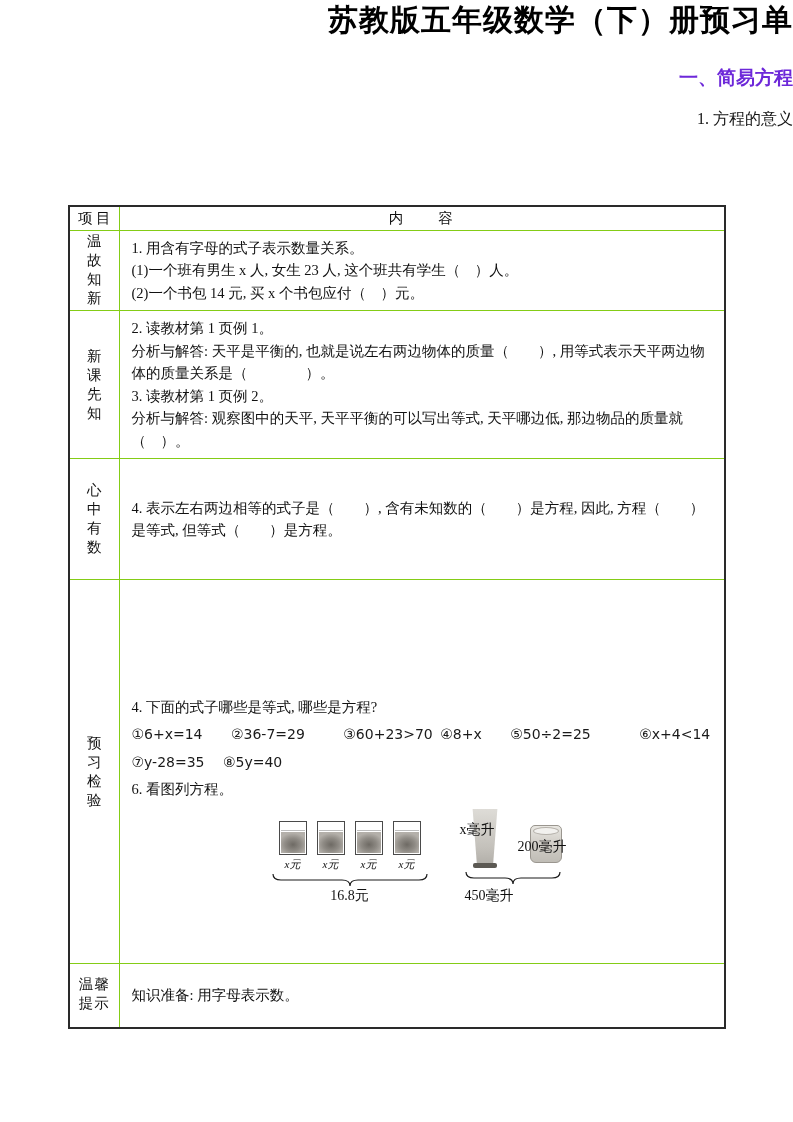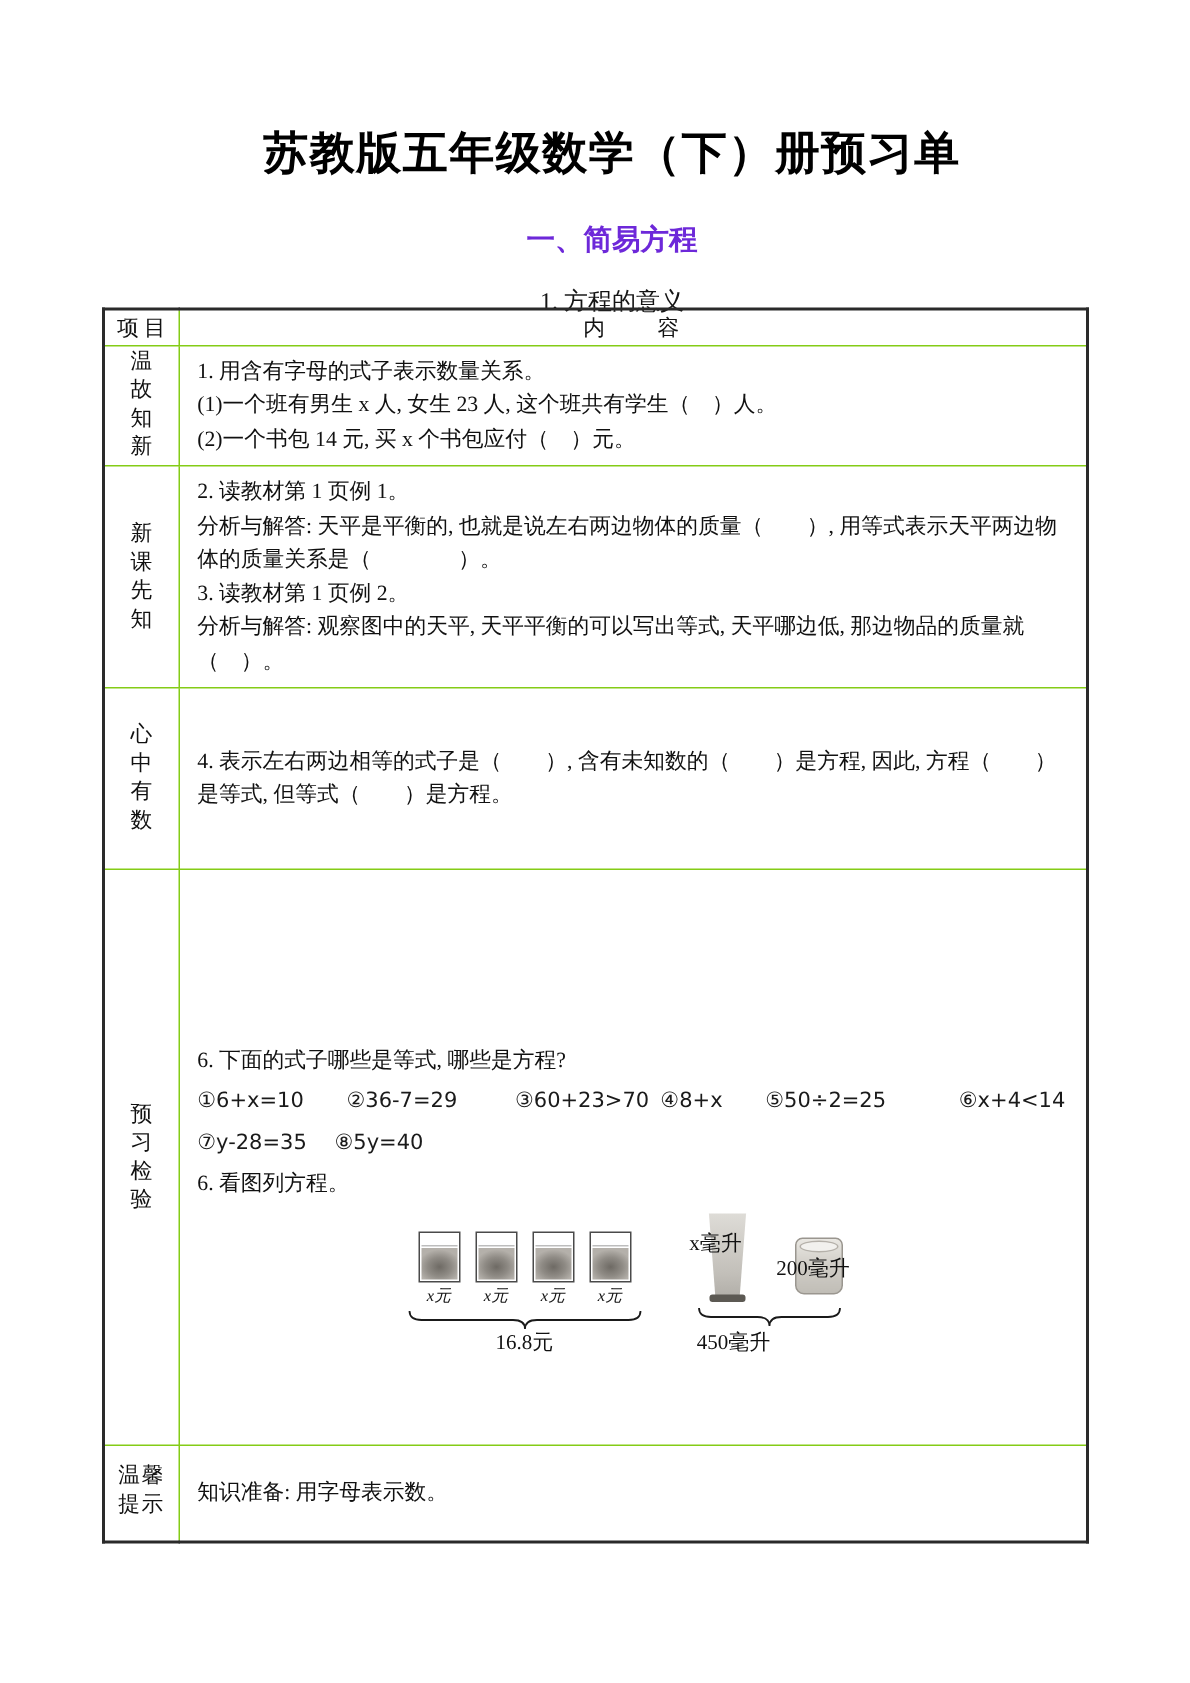--- a/index.html
+++ b/index.html
@@ -4,21 +4,21 @@
 <style>
   * { margin: 0; padding: 0; box-sizing: border-box; }
   html, body { background: #ffffff; }
   body {
     width: 793px;
     height: 1122px;
     position: relative;
     font-family: "Liberation Serif", serif;
     color: #111111;
   }
-  .doc-header { padding-top: 82px; text-align: center; margin-left: 23px; }
+  .doc-header { text-align: right; margin-left: 23px; }
   .doc-title {
     font-size: 30px;
     font-weight: 700;
     letter-spacing: 1px;
     color: #000000;
   }
   .unit-title {
     margin-top: 24px;
     font-size: 19px;
     font-weight: 700;
@@ -215,23 +215,23 @@
     <td class="content-cell">
       <div class="line">4. 表示左右两边相等的式子是（　　）, 含有未知数的（　　）是方程, 因此, 方程（　　）是等式, 但等式（　　）是方程。</div>
     </td>
   </tr>
 
   <tr class="row-preview">
     <td class="label-cell">
       <div class="vlabel">预习检验</div>
     </td>
     <td class="content-cell preview-cell">
-      <div class="line">6. 下面的式子哪些是等式, 哪些是方程?</div>
+      <div class="line">4. 下面的式子哪些是等式, 哪些是方程?</div>
       <div class="eq-line eq-r1">
-        <span class="eq">①6+x=10</span>
+        <span class="eq">①6+x=14</span>
         <span class="eq">②36-7=29</span>
         <span class="eq">③60+23&gt;70</span>
         <span class="eq">④8+x</span>
         <span class="eq">⑤50÷2=25</span>
         <span class="eq">⑥x+4&lt;14</span>
       </div>
       <div class="eq-line eq-r2">
         <span class="eq">⑦y-28=35</span>
         <span class="eq">⑧5y=40</span>
       </div>

